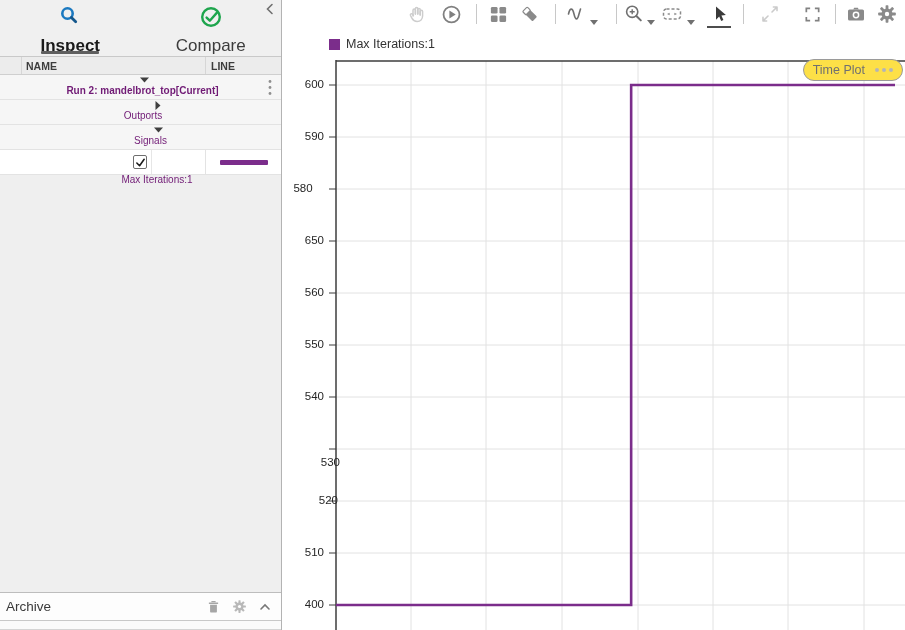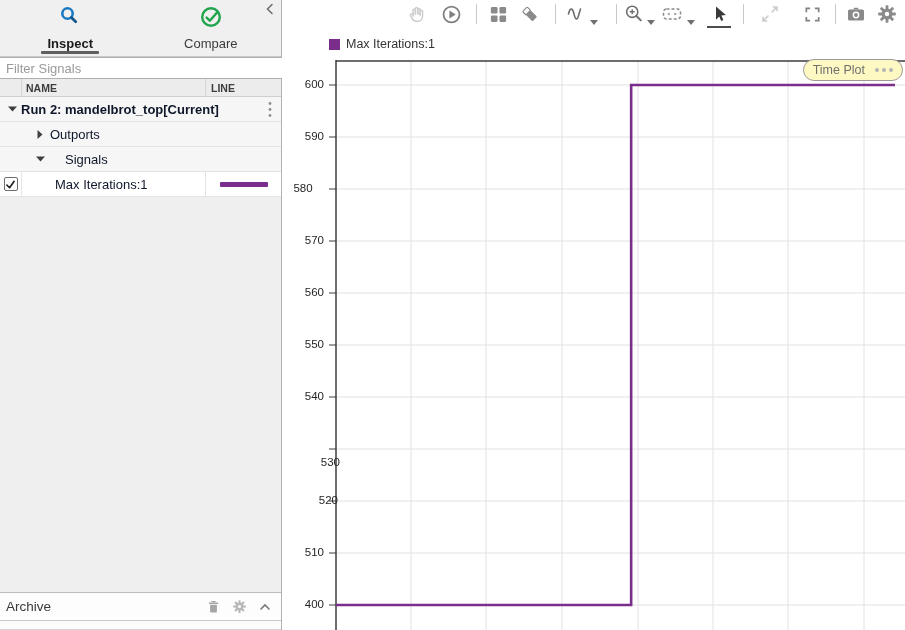--- a/index.html
+++ b/index.html
@@ -6,38 +6,38 @@
   html,body { width:905px; height:630px; overflow:hidden; background:#fff;
     font-family:"Liberation Sans", sans-serif; color:#333; }
   .root { position:relative; width:905px; height:630px; }
 
   
   .sidebar { position:absolute; left:0; top:0; width:282px; height:630px;
     background:#f0f0f0; border-right:1px solid #b3b3b3; display:flex; flex-direction:column; }
   .tabbar { position:relative; height:57px; border-bottom:1px solid #c9c9c9; display:flex; }
   .tab { flex:1; position:relative; display:flex; flex-direction:column; align-items:center;
     padding-top:5px; cursor:pointer; }
-  .tab .tab-label { font-size:13px; margin-top:3px; color:#3c3c3c; }
+  .tab .tab-label { font-size:17px; margin-top:3px; color:#3c3c3c; }
   .tab.active .tab-label { font-weight:bold; color:#1a1a1a; }
   .tab.active .tab-underline { position:absolute; bottom:2px; left:50%; transform:translateX(-50%);
     width:58px; height:3px; background:#5f5f5f; border-radius:1px; }
   .collapse-btn { position:absolute; top:2px; right:4px; width:14px; height:14px; cursor:pointer; }
 
   .filter-input { width:282px; height:22px; border:1px solid #b0b0b0; border-left:none; border-right:none;
     background:#fff; font-size:13px; padding:0 6px; outline:none; font-family:"Liberation Sans",sans-serif; }
   .filter-input::placeholder { color:#9a9a9a; }
 
   .tree-header { height:18px; display:flex; background:#ececec; border-bottom:1px solid #cfcfcf;
     font-size:10.5px; font-weight:bold; color:#3d3d3d; align-items:center; }
   .col-gutter { width:22px; height:100%; border-right:1px solid #d6d6d6; }
   .col-name { flex:1; padding-left:4px; }
   .col-line { width:76px; border-left:1px solid #d6d6d6; height:100%; display:flex; align-items:center; padding-left:5px; }
 
   .tree-row { position:relative; height:25px; display:flex; align-items:center;
-    background:#f6f6f6; border-bottom:1px solid #e3e3e3; font-size:13px; color:#0f172a; }
+    background:#f6f6f6; border-bottom:1px solid #e3e3e3; font-size:10px; color:#701a75;flex-direction:column; }
   .tree-row .gutter { width:22px; height:100%; border-right:1px solid #e6e6e6; flex:none;
     display:flex; align-items:center; justify-content:center; }
   .row-run  { font-weight:bold; }
   .row-signal { background:#ffffff; }
   .expander { width:10px; height:10px; flex:none; display:flex; align-items:center; justify-content:center; cursor:pointer; }
   .kebab { position:absolute; right:8px; top:4px; cursor:pointer; }
   .line-col { position:absolute; right:0; top:0; width:76px; height:100%;
     border-left:1px solid #e3e3e3; display:flex; align-items:center; justify-content:center; }
   .line-swatch { width:48px; height:5px; border-radius:1px; background:#7b2d8b; }
   .checkbox { width:14px; height:14px; background:#fff; border:1px solid #6e6e6e; border-radius:2px;
@@ -60,21 +60,21 @@
   .tb-selected-underline { position:absolute; width:24px; height:2px; background:#4d4d4d; top:26px; }
 
   .legend { position:absolute; left:47px; top:37px; display:flex; align-items:center; font-size:12.5px; color:#333; }
   .legend-swatch { width:11px; height:11px; background:#7b2d8b; margin-right:6px; }
 
   .plot-area { position:absolute; left:0; top:60px; right:0; bottom:0; }
   .plot-svg { position:absolute; left:0; top:0; }
   .y-label { position:absolute; width:42px; text-align:right; font-size:11.5px; color:#262626; }
 
   .plot-badge { position:absolute; top:-1px; right:2px; height:22px; border:1.5px solid #9a9a9a; border-radius:11px;
-    background:#fef9c3; display:flex; align-items:center; padding:0 9px; font-size:12.5px; color:#707070; cursor:pointer; }
+    background:#fde047; display:flex; align-items:center; padding:0 9px; font-size:12.5px; color:#707070; cursor:pointer; }
   .badge-dots { display:flex; margin-left:7px; }
   .badge-dots span { width:4px; height:4px; border-radius:50%; background:#b5b5b5; margin-left:3px; }
 </style>
 </head>
 <body>
 
 <div class="root">
 
   <div class="sidebar">
 
@@ -100,21 +100,20 @@
       </div>
       <div class="collapse-btn">
         <span>
           <svg width="14" height="14" viewBox="0 0 14 14">
             <path d="M9 2.5L4.5 7 9 11.5" stroke="#707070" stroke-width="1.6" fill="none" stroke-linecap="round"></path>
           </svg>
         </span>
       </div>
     </div>
 
-    <input class="filter-input" type="text" value="" placeholder="Filter Signals" style="">
 
     <div class="tree-header">
       <div class="col-gutter"></div>
       <div class="col-name">NAME</div>
       <div class="col-line">LINE</div>
     </div>
 
     <div class="tree-row row-run">
       <span class="expander" style="margin-left:7px">
         <svg width="9" height="6" viewBox="0 0 9 6">
@@ -353,21 +352,21 @@
           <line x1="47" y1="389" x2="54" y2="389" stroke="#3c3c3c" stroke-width="1"></line>
           <line x1="47" y1="441" x2="54" y2="441" stroke="#3c3c3c" stroke-width="1"></line>
           <line x1="47" y1="493" x2="54" y2="493" stroke="#3c3c3c" stroke-width="1"></line>
           <line x1="47" y1="545" x2="54" y2="545" stroke="#3c3c3c" stroke-width="1"></line>
           <polyline points="54,545 349.152,545 349.152,25 613,25" fill="none" stroke="#7b2d8b" stroke-width="2.6"></polyline>
         </svg>
       <div id="y-labels">
           <div class="y-label" style="left: 0px; top: 18px;">600</div>
           <div class="y-label" style="left: 0px; top: 70px;">590</div>
           <div class="y-label" style="left: 0px; top: 122px; text-align: center;">580</div>
-          <div class="y-label" style="left: 0px; top: 174px;">570</div>
+          <div class="y-label" style="left: 0px; top: 174px;">650</div>
           <div class="y-label" style="left: 0px; top: 226px;">560</div>
           <div class="y-label" style="left: 0px; top: 278px;">550</div>
           <div class="y-label" style="left: 0px; top: 330px;">540</div>
           <div class="y-label" style="left: 0px; top: 396px; margin-left: 16px;">530</div>
           <div class="y-label" style="left: 14px; top: 434px;">520</div>
           <div class="y-label" style="left: 0px; top: 486px;">510</div>
           <div class="y-label" style="left: 0px; top: 538px;">400</div>
         </div>
       <div class="plot-badge">
         <span>Time Plot</span>

